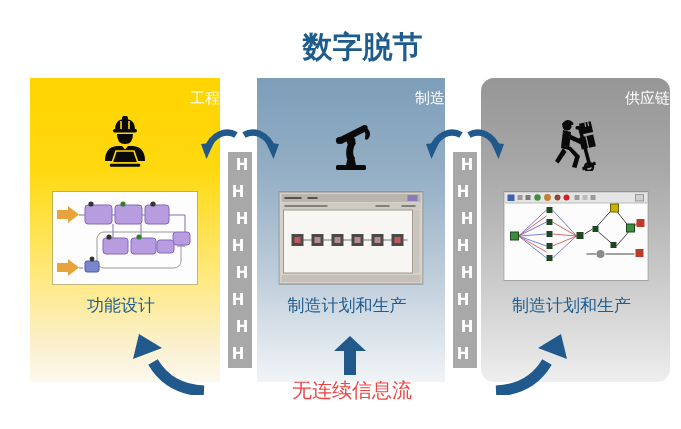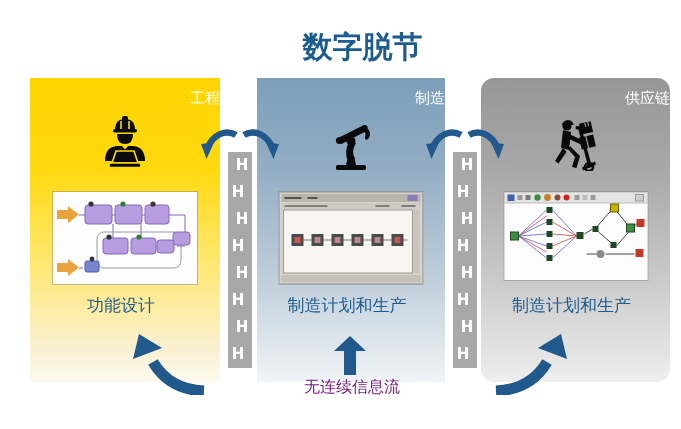--- a/index.html
+++ b/index.html
@@ -39,21 +39,21 @@
   .barrier-1 { left:228px; } .barrier-2 { left:453px; }
   .rung {
     color:#ffffff; font-size:15px; font-weight:bold; line-height:1;
     font-family:"DejaVu Sans", sans-serif;
   }
   .rung:nth-child(odd)  { transform:translateX(2px); }
   .rung:nth-child(even) { transform:translateX(-2px); }
   .abs { position:absolute; }
   .bottom-label {
     position:absolute; top:377px; left:262px; width:180px; text-align:center;
-    color:#701a75; font-size:16px;
+    color:#ef4444; font-size:20px;
   }
 </style>
 </head>
 <body>
 
 <div class="stage">
 
   <div class="diagram-title">数字脱节</div>
 
   <div class="col col-engineering">

